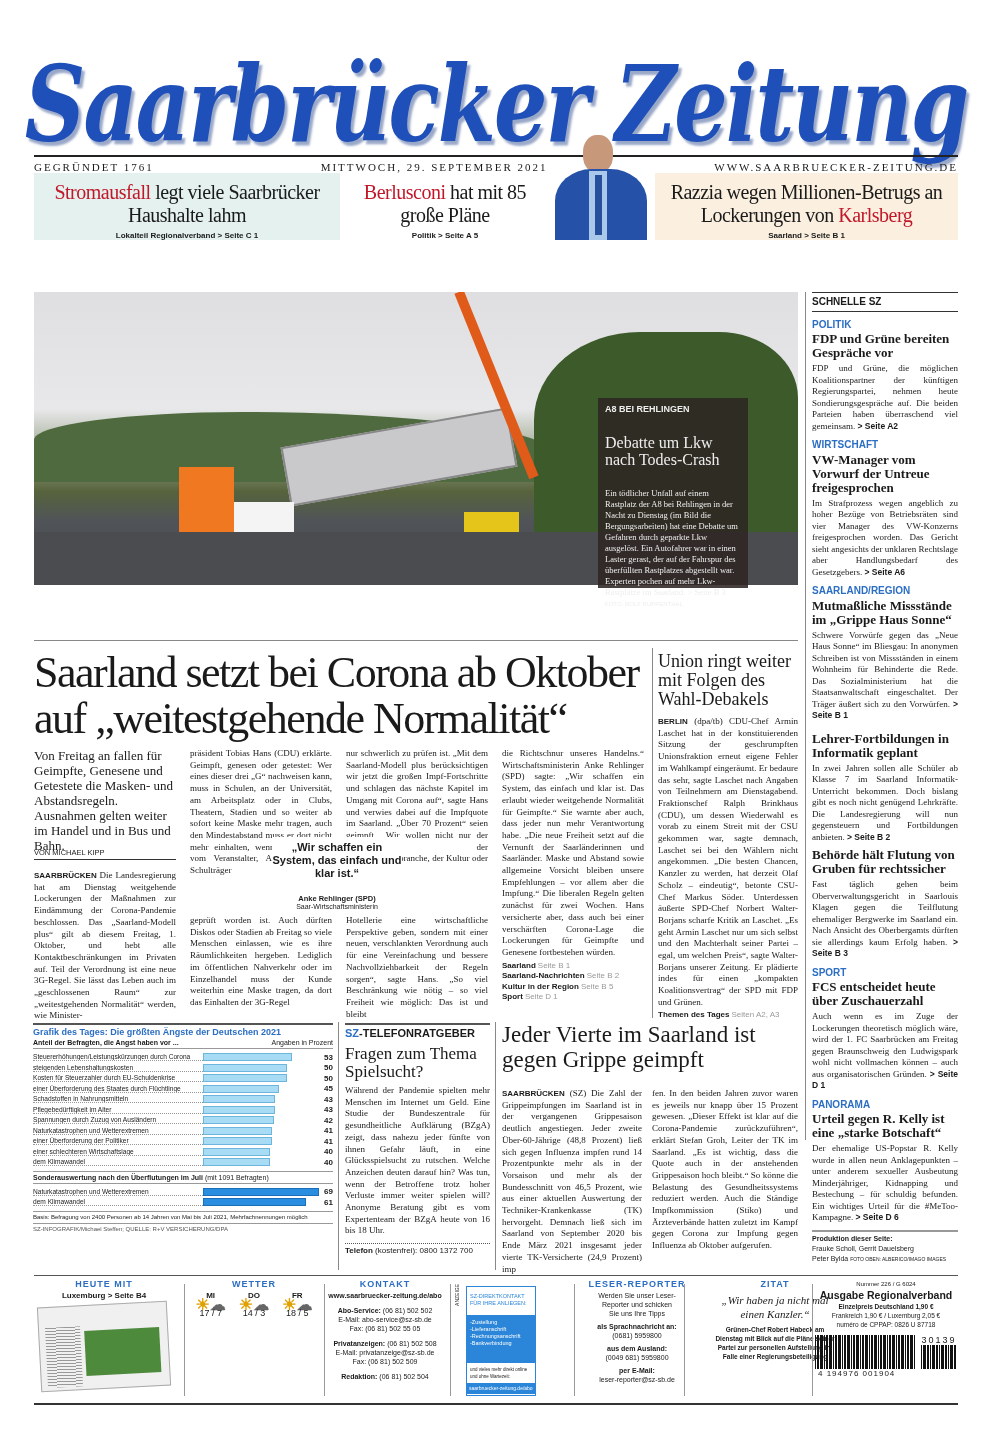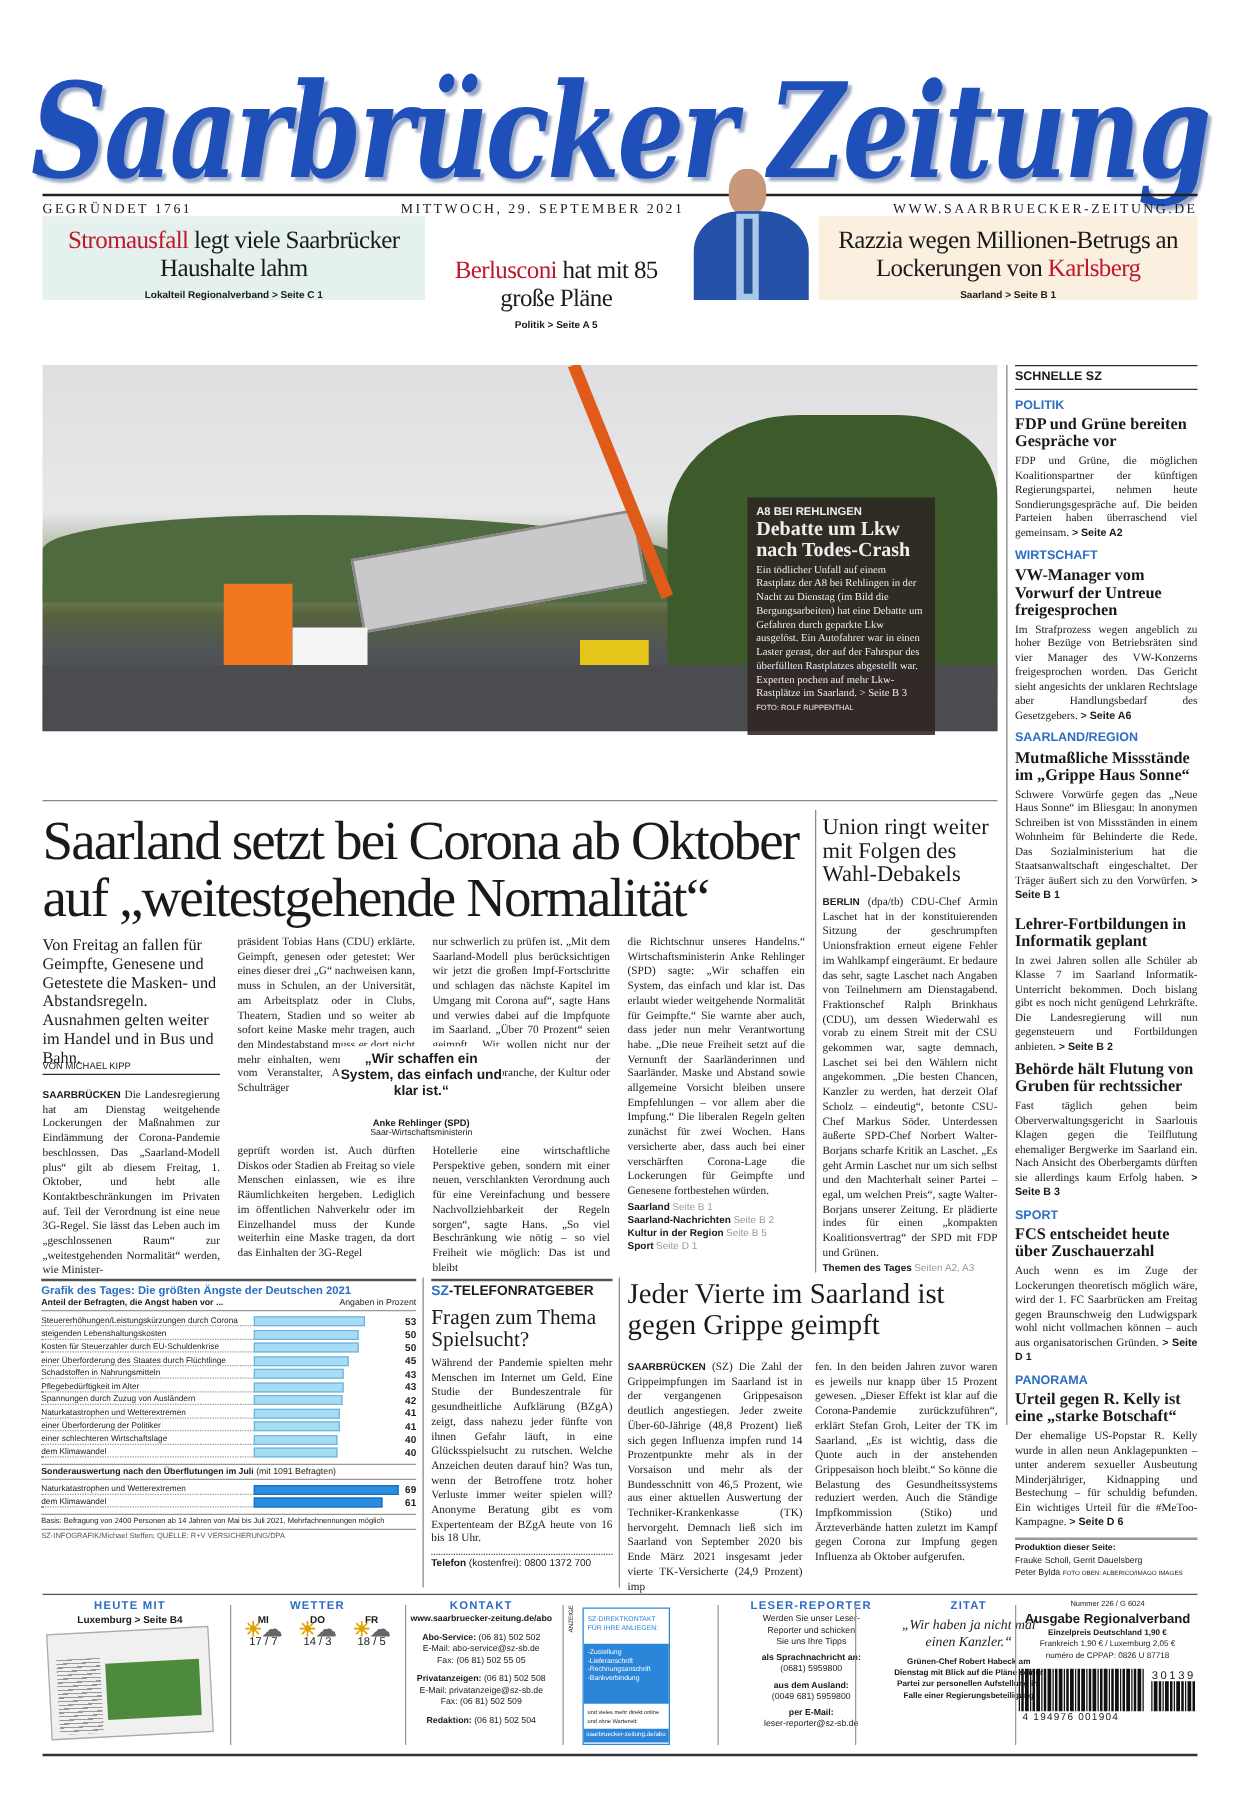--- a/index.html
+++ b/index.html
@@ -8,21 +8,21 @@
 .sans{font-family:"Liberation Sans",sans-serif}
 .mast{left:0;top:55px;width:992px;text-align:center;font-family:"DejaVu Serif",serif;font-size:84px;font-weight:bold;color:#1f4fb8;letter-spacing:-2px;text-shadow:3px 3px 2px #9aa8c8;transform:scaleY(1.25);font-style:italic}
 .dateline{left:34px;top:155px;width:924px;border-top:2px solid #222;padding-top:4px;display:flex;justify-content:space-between;font-size:11px;letter-spacing:2px;font-family:"Liberation Serif",serif}
 .teaser{top:173px;height:67px;text-align:center;padding-top:8px}
 .teaser h2{font-weight:normal;font-size:20px;line-height:23px;font-family:"Liberation Serif",serif;letter-spacing:-.5px}
 .teaser .red{color:#c0182a}
 .teaser .ref{font-family:"Liberation Sans",sans-serif;font-weight:bold;font-size:8px;margin-top:4px}
 .photo{left:34px;top:292px;width:764px;height:293px;background:linear-gradient(180deg,#dfdfe2 0%,#e8e8ea 40%,#8d9a7a 58%,#56633c 68%,#505458 78%,#45484c 100%);overflow:hidden}
 .caption{left:598px;top:398px;width:150px;height:190px;background:rgba(45,38,35,.88);color:#eee;padding:6px 7px}
 .caption .kick{font-family:"Liberation Sans",sans-serif;font-weight:bold;font-size:9px}
-.caption h3{font-weight:bold;font-size:16px;line-height:17px;margin:1px 0}
+.caption h3{font-weight:normal;font-size:16px;line-height:17px;margin:20px 0}
 .caption p{font-size:8.5px;line-height:11px}
 .rightcol{left:812px;top:292px;width:146px;font-size:9px;line-height:11.5px}
 .rightcol .sec{color:#2b6ec4;font-family:"Liberation Sans",sans-serif;font-weight:bold;font-size:10px;margin-top:7px}
 .rightcol h4{font-size:13px;line-height:14px;margin:2px 0 3px;font-weight:bold}
 .rightcol p{text-align:justify}
 .rightcol b.r{font-family:"Liberation Sans",sans-serif;font-size:8.5px}
 .vline{background:#888;width:1px}
 .main-h1{left:34px;top:650px;width:620px;font-size:44px;line-height:46px;letter-spacing:-1.5px;font-weight:normal}
 .col{font-size:9px;line-height:11.7px;text-align:justify}
 .lead{left:34px;top:748px;width:140px;font-size:13px;line-height:15px}
@@ -63,21 +63,21 @@
 <div class="abs dateline">
   <span>GEGRÜNDET 1761</span>
   <span>MITTWOCH, 29. SEPTEMBER 2021</span>
   <span>WWW.SAARBRUECKER-ZEITUNG.DE</span>
 </div>
 
 <div class="abs teaser" style="left:34px;width:306px;background:#e4f1ef">
   <h2><span class="red">Stromausfall</span><span> legt viele Saarbrücker Haushalte lahm</span></h2>
   <div class="ref">Lokalteil Regionalverband &gt; Seite C 1</div>
 </div>
-<div class="abs teaser" style="left:345px;width:200px;margin-top:24px;">
+<div class="abs teaser" style="left:345px;width:200px;">
   <h2><span class="red">Berlusconi</span><span> hat mit 85 große Pläne</span></h2>
   <div class="ref">Politik &gt; Seite A 5</div>
 </div>
 <div class="abs" style="left:545px;top:135px;width:110px;height:105px;overflow:hidden">
   <div style="position:absolute;left:38px;top:0;width:30px;height:38px;border-radius:45%;background:#c8987a"></div>
   <div style="position:absolute;left:10px;top:34px;width:92px;height:80px;border-radius:40% 40% 0 0;background:#2552a8"></div>
   <div style="position:absolute;left:44px;top:36px;width:18px;height:70px;background:#a9c8ea"></div>
   <div style="position:absolute;left:50px;top:40px;width:7px;height:60px;background:#264f9c"></div>
 </div>
 <div class="abs teaser" style="left:655px;width:303px;background:#fbf0e0">
@@ -332,21 +332,21 @@
     <div style="background:#2b85d8;color:#fff;padding:4px 3px;height:48px">
       <div>-Zustellung</div>
         <div>-Lieferanschrift</div>
         <div>-Rechnungsanschrift</div>
         <div>-Bankverbindung</div>
     </div>
     <div style="padding:3px;font-size:4.5px;height:20px">und vieles mehr direkt online und ohne Wartezeit:</div>
     <div style="background:#2b85d8;color:#fff;padding:2px;font-size:5px">saarbruecker-zeitung.de/abo</div>
   </div>
   <div class="bsep" style="left:540px"></div>
-  <div class="bcol" style="left:560px;width:110px">
+  <div class="bcol" style="left:548px;width:110px">
     <div class="h">LESER-REPORTER</div>
     <div style="padding:0 16px">Werden Sie unser Leser-Reporter und schicken Sie uns Ihre Tipps</div>
     <div style="margin-top:4px;font-weight:bold">als Sprachnachricht an:</div>
     <div>(0681) 5959800</div>
     <div style="margin-top:4px;font-weight:bold">aus dem Ausland:</div>
     <div>(0049 681) 5959800</div>
     <div style="margin-top:4px;font-weight:bold">per E-Mail:</div>
     <div>leser-reporter@sz-sb.de</div>
   </div>
   <div class="bsep" style="left:650px"></div>

